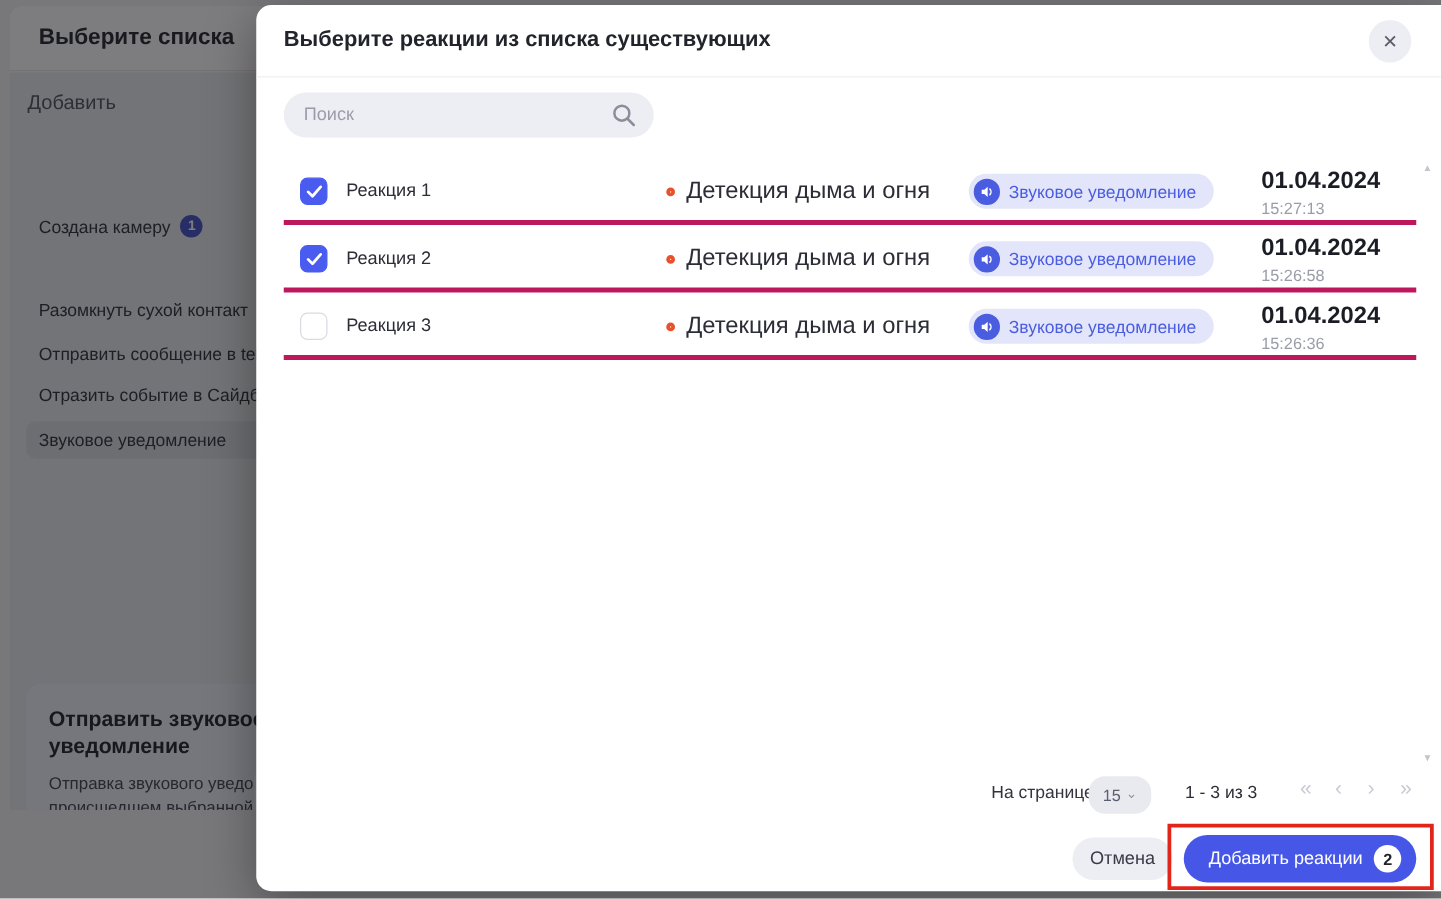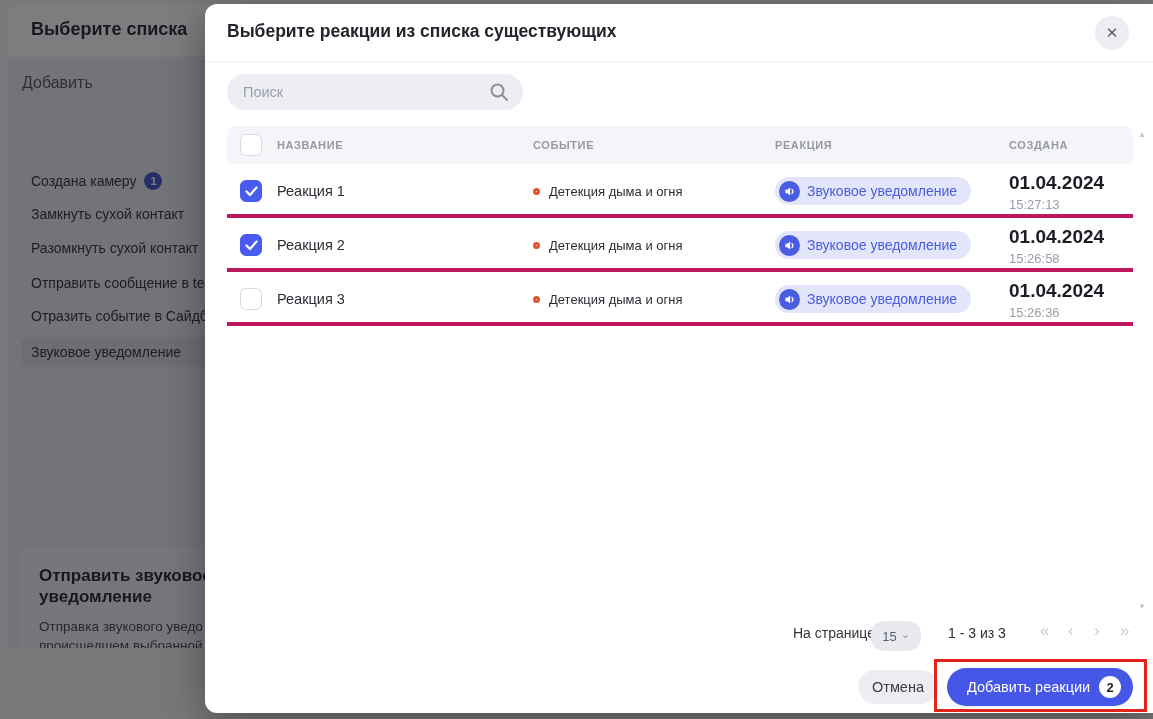--- a/index.html
+++ b/index.html
@@ -60,21 +60,21 @@
   .checkbox.checked { background:#4a5cf0; border-color:#4a5cf0; }
   .checkbox.checked svg { display:block; }
   .thead .checkbox { top:8px; }
 
   .row { position:relative; height:54px; border-bottom:4px solid #be185d; }
   .row .checkbox { top:16px; }
   .cell-name { position:absolute; left:50px; top:0; height:54px; display:flex; align-items:center;
         font-size:14.5px; color:#2c2d36; }
   .cell-event { position:absolute; left:306px; top:0; height:54px; display:flex; align-items:center; }
   .event-ring { width:7px; height:7px; border:3px solid #e8512e; border-radius:50%; background:#fff; }
-  .event-text { margin-left:9px; font-size:13px; color:#2c2d36; }
+  .event-text { margin-left:9px; font-size:19px; color:#2c2d36; }
   .cell-reaction { position:absolute; left:548px; top:13px; }
   .reaction-badge { display:inline-flex; align-items:center; height:28px; border-radius:14px;
         background:#e3e6fb; padding:0 14px 0 4px; }
   .speaker-circle { width:21px; height:21px; border-radius:50%; background:#4a5ce0;
         display:flex; align-items:center; justify-content:center; }
   .reaction-text { margin-left:7px; font-size:14px; color:#4a5ce0; }
   .cell-created { position:absolute; left:782px; top:8px; }
   .date-line { font-size:19px; font-weight:700; color:#1c1d24; }
   .time-line { margin-top:3px; font-size:13px; color:#9a9ca8; }
 
@@ -111,23 +111,20 @@
   <div class="bg-modal">
     <div class="bg-header">
       <div class="bg-title">Выберите списка</div>
     </div>
     <div class="bg-content">
       <div class="bg-section-label">Добавить</div>
       <div class="bg-item" style="top:111px">
         <span>Создана камеру</span>
         <span class="count-badge">1</span>
       </div>
-      <div class="bg-item" style="top:144px">
-        <span>Замкнуть сухой контакт</span>
-      </div>
       <div class="bg-item" style="top:178px">
         <span>Разомкнуть сухой контакт</span>
       </div>
       <div class="bg-item" style="top:213px">
         <span>Отправить сообщение в telegram</span>
       </div>
       <div class="bg-item" style="top:246px">
         <span>Отразить событие в Сайдбаре</span>
       </div>
       <div class="bg-item-selected">
@@ -152,29 +149,20 @@
 
     <div class="search-box">
       <input class="search-input" placeholder="Поиск" style="">
       <svg class="search-icon" viewBox="0 0 20 20">
         <circle cx="8.5" cy="8.5" r="6" fill="none" stroke="#8b8e9a" stroke-width="2"></circle>
         <line x1="13" y1="13" x2="18" y2="18" stroke="#8b8e9a" stroke-width="2" stroke-linecap="round"></line>
       </svg>
     </div>
 
     <div class="table">
-      <div class="thead">
-        <div class="checkbox">
-          
-        </div>
-        <div class="th col-name">Название</div>
-        <div class="th col-event">Событие</div>
-        <div class="th col-reaction">Реакция</div>
-        <div class="th col-created">Создана</div>
-      </div>
 
       <div class="row">
         <div class="checkbox checked">
           <svg width="13" height="11" viewBox="0 0 13 11">
               <polyline points="1.5,5.5 5,9 11.5,1.5" fill="none" stroke="#fff" stroke-width="2.2" stroke-linecap="round" stroke-linejoin="round"></polyline>
             </svg>
         </div>
         <div class="cell-name">Реакция 1</div>
         <div class="cell-event">
           <span class="event-ring"></span>

